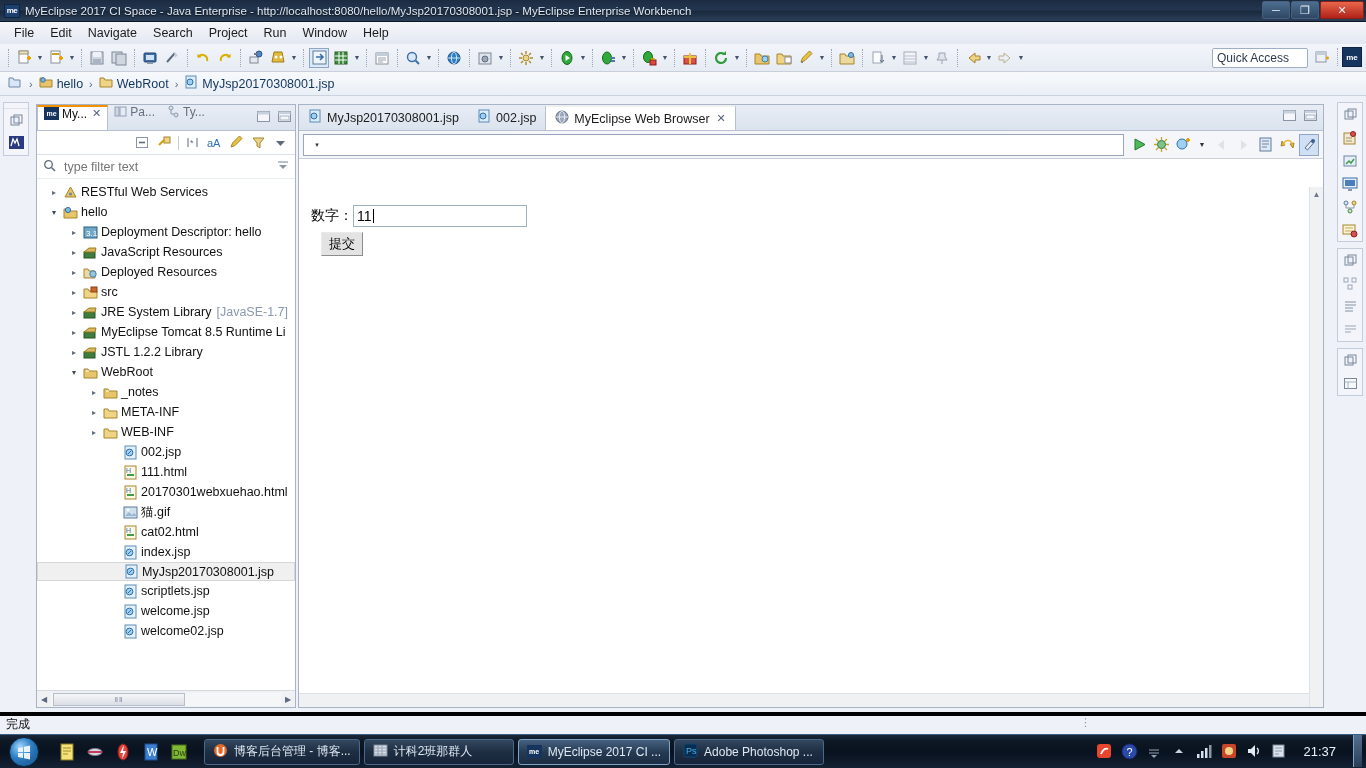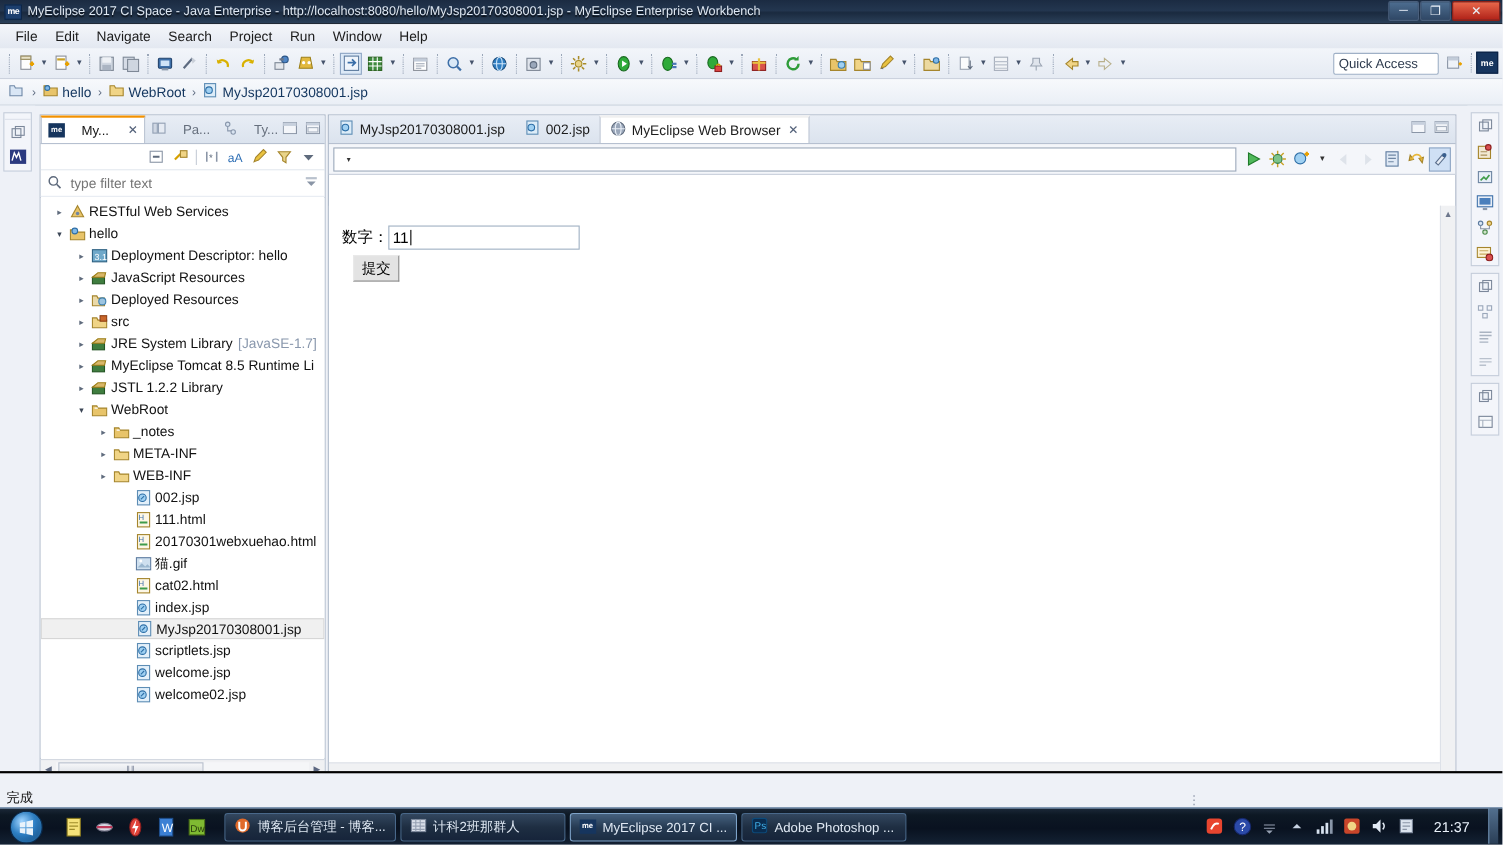--- a/index.html
+++ b/index.html
@@ -124,21 +124,21 @@
   .explorer {
     position: absolute; left: 36px; top: 104px; width: 260px; height: 604px;
     background: #fff; border: 1px solid #a8b4c6;
   }
   .ex-tabs {
     height: 26px; background: linear-gradient(to bottom,#e8edf5,#dbe3ee);
     border-bottom: 1px solid #b6c0d0; display: flex; align-items: flex-end;
     position: relative;
   }
   .ex-tab {
-    height: 25px; display: flex; align-items: center; gap: 15px;
+    height: 25px; display: flex; gap: 3px;
     padding: 0 6px; font-size: 12px; color: #666f7d;
   }
   .ex-tab.active {
     background: #fff; color: #111; border-left: 1px solid #b6c0d0;
     border-right: 1px solid #b6c0d0; border-top: 2px solid #f29100;
     font-weight: normal;
   }
   .ex-tab .me-badge {
     width: 15px; height: 13px; background: #16355e; color: #fff;
     font-size: 7px; font-weight: bold; display:flex; align-items:center; justify-content:center;
@@ -249,23 +249,23 @@
     background: #f0f1f3; border-left: 1px solid #dde1e8;
   }
   .ed-vsc-arrow { height: 14px; display:flex; align-items:center; justify-content:center; color:#6d778c; font-size:8px; }
   .ed-hscroll {
     position: absolute; left: 0; right: 14px; bottom: 0; height: 14px;
     background: #f0f1f3; border-top: 1px solid #dde1e8;
   }
 
   
   .statusbar {
-    position: absolute; left: 0; bottom: 34px; width: 1366px; height: 33px;
-    background: #eef1f7; border-top: 2px solid #000000;
-    display: flex; align-items: flex-end; font-size: 12px; color: #0d0d0d;
+    position: absolute; left: 0; bottom: 34px; width: 1366px; height: 22px;
+    background: #eef1f7; border-top: 4px solid #000000;
+    display: flex; align-items: flex-start; font-size: 12px; color: #0d0d0d;
   }
   .status-text { padding-left: 6px; }
   .status-dots { position: absolute; left: 1080px; color:#8d96a8; letter-spacing:0; font-size:11px; }
 
   
   .taskbar {
     position: absolute; left: 0; bottom: 0; width: 1366px; height: 34px;
     background: linear-gradient(to bottom, #1b2838 0%, #0d1824 18%, #091220 55%, #142234 100%);
     border-top: 1px solid #3a5f85;
     display: flex; align-items: center;

